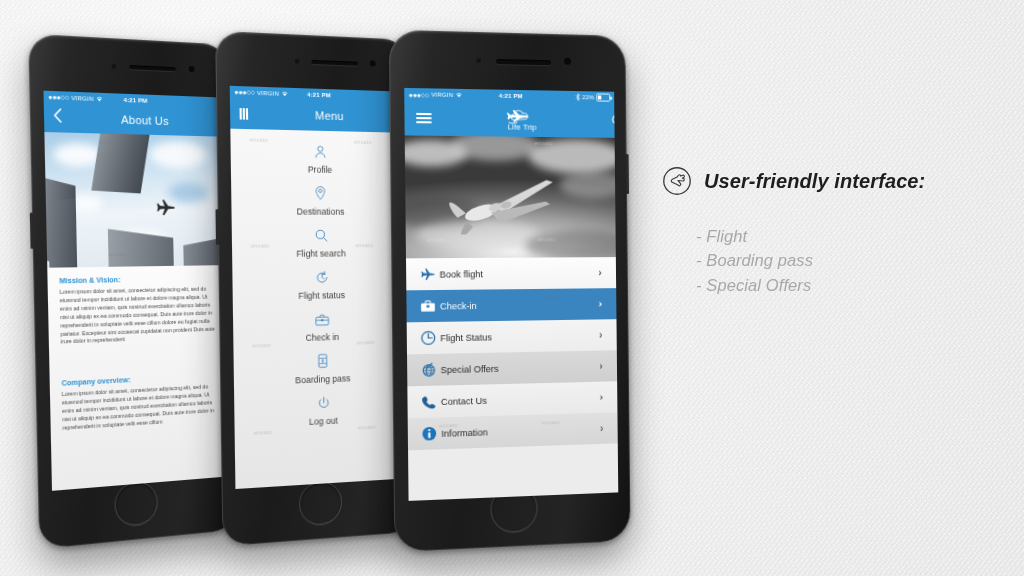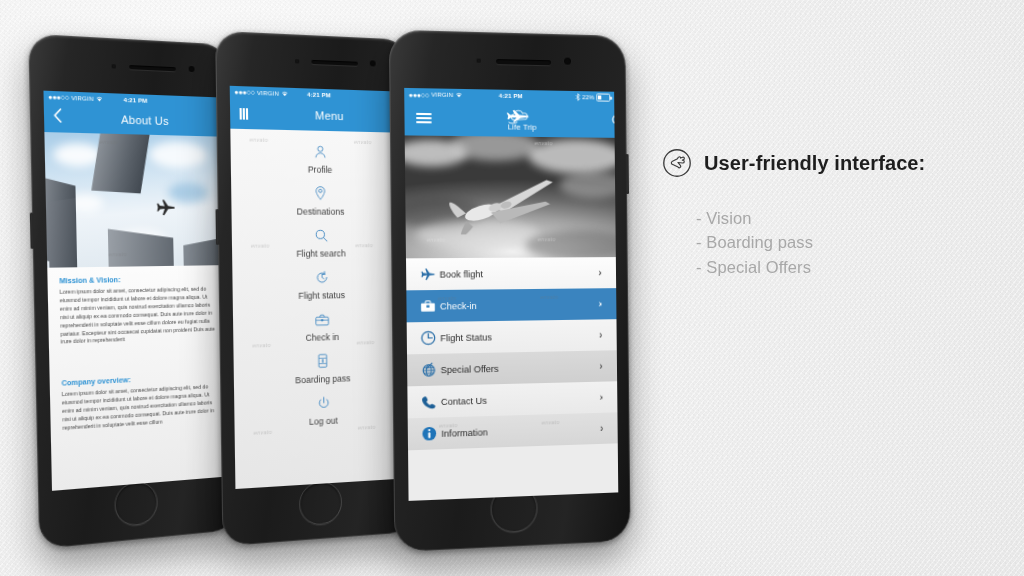--- a/index.html
+++ b/index.html
@@ -77,21 +77,21 @@
   .listrow.sel{background:#3a84bf;}
   .listrow.sel .lbl{color:#fff;}
   .listrow.sel .chev{color:#fff;}
   
   .menuitem{text-align:center;}
   .menuitem .mlabel{font-size:8.5px;color:#3c3c3c;margin-top:2px;}
   
   .secttl{color:#2f93d4;font-size:7px;font-weight:bold;}
   .para{color:#4a4a4a;font-size:5.2px;line-height:1.52;}
   
-  #panel{position:absolute;left:662px;top:148px;width:352px;}
+  #panel{position:absolute;left:662px;top:166px;width:352px;font-style:italic;}
   #panel .headrow{display:flex;align-items:center;gap:12px;}
   #panel .headtext{font-size:20px;font-weight:bold;color:#1e1e1e;letter-spacing:.1px;}
   #panel ul{list-style:none;margin:28px 0 0 34px;padding:0;}
   #panel li{font-size:16.5px;color:#a8a8a8;line-height:1.47;letter-spacing:.1px;}
   
   .hero{position:absolute;overflow:hidden;
         background:
           radial-gradient(ellipse 120% 60% at 50% 95%, #f2f2f2 0%, #cfcfcf 22%, #9e9e9e 48%, #6b6b6b 72%, #3a3a3a 100%),
           linear-gradient(180deg,#2b2b2b 0%,#555 30%,#8d8d8d 58%,#cacaca 82%,#efefef 100%);
   }
@@ -434,17 +434,17 @@
 
 <div id="panel">
   <div class="headrow">
     <svg width="30" height="30" viewBox="0 0 34 34">
       <circle cx="17" cy="17" r="15" stroke="#3b3b3b" stroke-width="1.5" fill="none"></circle>
       <path d="M11 18.2c-.8-1.3-.4-2.7.9-3.3l5.6-2.6c.3-1.3 1.1-2.4 2.3-2.4.9 0 1.3.6 1.2 1.5l2.4-.9c.9-.3 1.7.1 1.9 1 .2.9-.3 1.6-1.2 1.9l-1.1.4 1 .2c.9.2 1.4.9 1.2 1.8-.2.9-1 1.3-1.9 1.2l-5.3-.6 2.8 3.2c.7.8.6 1.8-.2 2.4-.8.6-1.8.4-2.4-.4Z" stroke="#3b3b3b" stroke-width="1.3" fill="none" stroke-linejoin="round"></path>
     </svg>
     <div class="headtext">User-friendly interface:</div>
   </div>
   <ul>
-    <li>- Vision</li>
+    <li>- Flight</li>
     <li>- Boarding pass</li>
     <li>- Special Offers</li>
   </ul>
 </div>
 
 </body></html>

